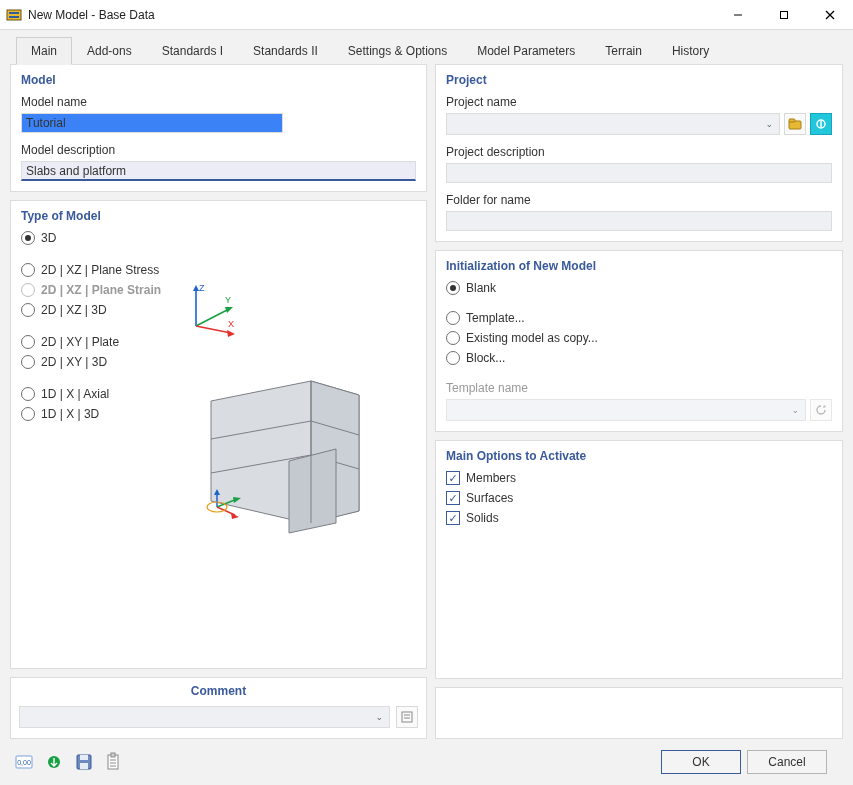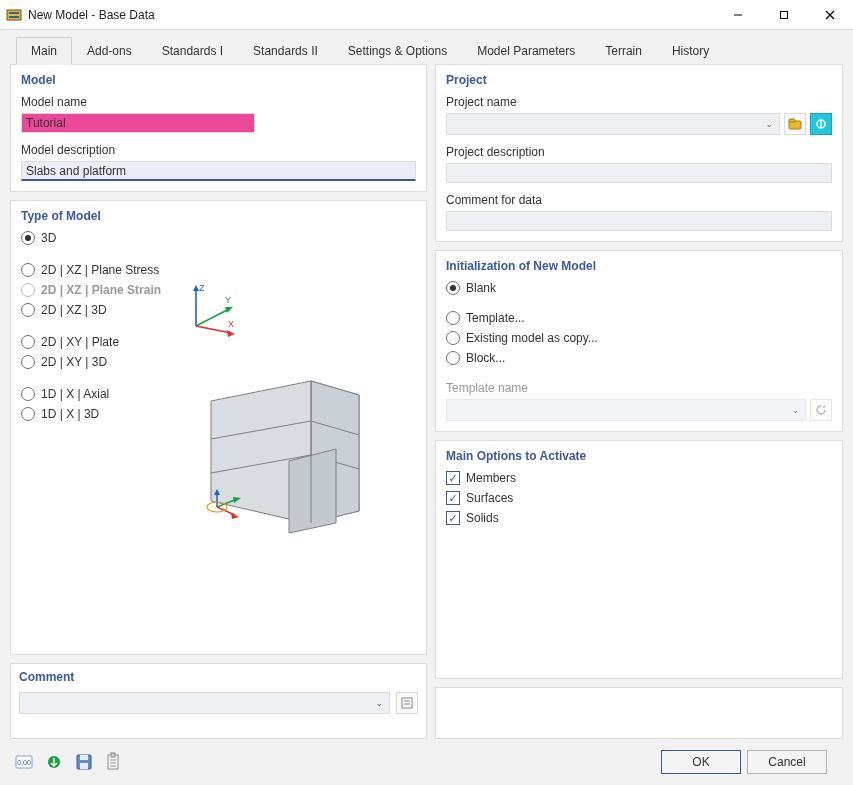--- a/index.html
+++ b/index.html
@@ -86,23 +86,23 @@
   }
 
   .field-label {
     color:#333;
     font-size:12px;
     margin-bottom:4px;
   }
   .field-label.disabled { color:#9a9a9a; }
 
   .text-input {
-    width: 234px;
+    width: 262px;
     height: 20px;
-    background:#ec4899;
+    background:#3b82f6;
     border: 1px solid #dcdcdc;
     padding: 1px 4px;
     font-family:inherit;
     font-size:12px;
     color:#333;
   }
   .text-input.wide { width: 395px; }
   .text-input.full { width: 100%; }
   .text-input.active {
     background:#ebecf6;
@@ -172,21 +172,22 @@
     content:"✓";
     color:#3a5a9c;
     font-size:11px;
     line-height:1;
   }
 
   
   .comment-panel {
     background:#ffffff;
     border:1px solid #dcdcdc;
-    padding:6px 8px 24px 8px;
+    padding:6px 8px 10px 8px;
+    text-align:center;
   }
   .comment-body { display:flex; gap:6px; align-items:center; }
 
   
   .footer {
     height:40px;
     display:flex;
     align-items:center;
     padding: 0 26px 6px 12px;
     gap:6px;
@@ -385,21 +386,21 @@
               <line x1="6" y1="3" x2="6" y2="9" stroke="#fff" stroke-width="1.5"></line>
             </svg>
         </div>
       </div>
 
       <div style="height:10px"></div>
       <div class="field-label">Project description</div>
       <input class="text-input full readonly" type="text" readonly="" value="" style="">
 
       <div style="height:10px"></div>
-      <div class="field-label">Comment for data</div>
+      <div class="field-label">Folder for name</div>
       <input class="text-input full readonly" type="text" readonly="" value="" style="">
     </div>
 
     <div class="panel">
       <div class="panel-title">Initialization of New Model</div>
 
       <div class="radio-row">
         <span class="radio dot"></span>
         <span>Blank</span>
       </div>

